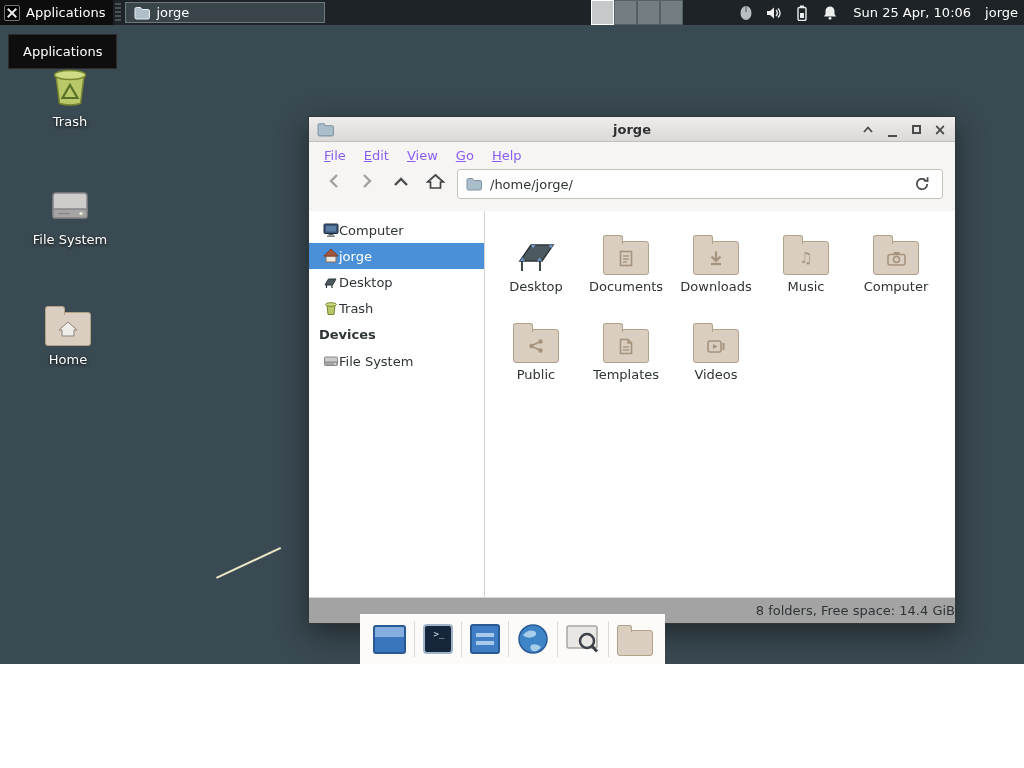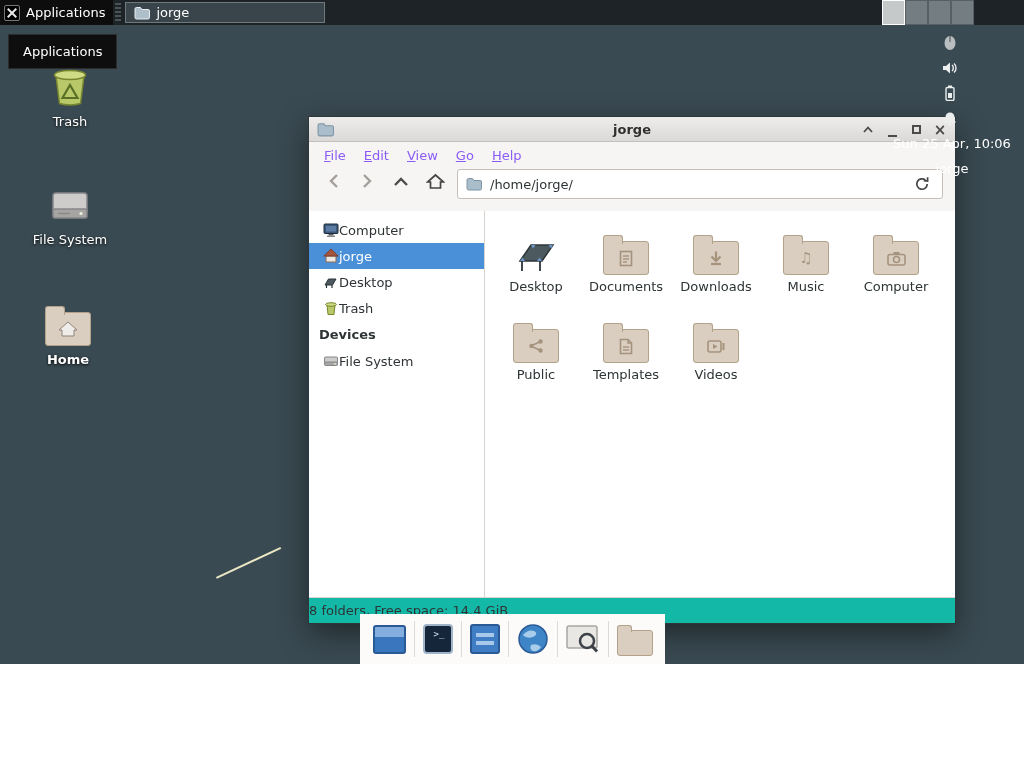--- a/index.html
+++ b/index.html
@@ -9,38 +9,38 @@
 
   
   .panel { position:absolute; top:0; left:0; width:1024px; height:25px; background:#1d2327; display:flex; align-items:center; color:#fff; font-size:13px; z-index:50; }
   .app-button { height:25px; display:flex; align-items:center; gap:6px; padding:0 8px 0 4px; background:#0d0d0d; cursor:default; }
   .app-logo { width:16px; height:16px; background:#000; border:1px solid #777; border-radius:2px; position:relative; }
   .app-logo::before, .app-logo::after { content:""; position:absolute; left:1px; top:6px; width:12px; height:2px; background:#e8e8e8; }
   .app-logo::before { transform:rotate(45deg); }
   .app-logo::after { transform:rotate(-45deg); }
   .panel-handle { width:6px; height:19px; margin:0 2px; background:repeating-linear-gradient(180deg,#4a5458 0 2px,transparent 2px 4px); }
   .task-button { height:21px; width:200px; margin-left:2px; display:flex; align-items:center; gap:6px; padding:0 8px; background:#39454b; border:1px solid #6e797e; }
-  .panel-right { position:absolute; right:0; top:0; height:25px; display:flex; align-items:center; gap:10px; padding-right:6px;flex-direction:column; }
+  .panel-right { position:absolute; right:0; top:0; height:25px; display:flex; align-items:center; gap:10px; padding-right:6px; }
   .pager { display:flex; height:25px; margin-right:44px; }
   .pager .ws { width:23px; height:25px; background:#747e82; border:1px solid #565f63; }
   .pager .ws.active { background:#c6c9ca; border:1px solid #fdfdfd; }
   .tray-icon { width:18px; height:18px; display:flex; align-items:center; justify-content:center; }
   .clock { white-space:nowrap; margin-left:4px; }
   .panel-user { margin-left:4px; }
 
   
   .tooltip { position:absolute; left:8px; top:34px; background:#0e0e0e; border:1px solid #2c2c2c; color:#fff; font-size:13px; padding:9px 14px; z-index:60; }
 
   
   .desk-icon { position:absolute; width:110px; text-align:center; color:#fff; font-size:13px; cursor:default; }
   .desk-icon .ic { height:48px; display:flex; align-items:flex-end; justify-content:center; margin-bottom:6px; }
   .desk-icon .lbl { text-shadow:0 1px 3px rgba(0,0,0,.95); }
   .di-trash { left:15px; top:60px; }
   .di-fs { left:15px; top:178px; }
-  .di-home { left:13px; top:298px;font-weight:bold; }
+  .di-home { left:13px; top:298px; }
 
   
   .folder { position:relative; width:46px; height:34px; background:#d9cec0; border:1px solid #b3a189; border-radius:3px; margin-top:8px; display:flex; align-items:center; justify-content:center; }
   .folder::before { content:""; position:absolute; top:-7px; left:-1px; width:18px; height:8px; background:#d9cec0; border:1px solid #b3a189; border-bottom:none; border-radius:3px 3px 0 0; }
   .folder.small { width:36px; height:26px; }
   .folder.small::before { width:13px; height:6px; top:-6px; }
 
   
   .window { position:absolute; left:308px; top:116px; width:648px; height:508px; background:#f6f5f4; border:1px solid #30373a; box-shadow:0 10px 28px rgba(0,0,0,.45); display:flex; flex-direction:column; z-index:20; }
   .titlebar { height:25px; background:linear-gradient(#eeedec,#dbd9d7); border-bottom:1px solid #c2c0bd; position:relative; display:flex; align-items:center; flex:0 0 25px; }
@@ -67,21 +67,21 @@
   .side-header { font-weight:bold; padding:6px 10px; }
   .side-item { height:26px; display:flex; align-items:center; gap:0; padding-left:14px; }
   .side-item.selected { background:#4a90d9; color:#fff; }
   .side-icon { width:16px; height:16px; display:flex; align-items:center; justify-content:center; }
 
   .main-view { flex:1; background:#fff; display:flex; flex-wrap:wrap; align-content:flex-start; padding:10px 4px 0 6px; }
   .grid-item { width:90px; height:88px; text-align:center; font-size:13px; color:#2e3436; }
   .grid-item .gicon { height:54px; display:flex; align-items:flex-end; justify-content:center; margin-bottom:4px; }
   .emblem { color:#a5937d; font-size:15px; line-height:1; }
 
-  .statusbar { height:26px; flex:0 0 26px; border-top:1px solid #d8d6d3; background:#14b8a6; display:flex; align-items:center; font-size:13px; color:#2e3436; }
+  .statusbar { height:26px; flex:0 0 26px; border-top:1px solid #d8d6d3; background:#a3a3a3; display:flex; align-items:center; padding-left:14px; font-size:13px; color:#2e3436;justify-content:flex-end; }
 
   
   .debian { position:absolute; left:458px; top:663px; font-size:37px; font-weight:bold; color:#14b8a6; letter-spacing:0; }
   .debian .red-dot { position:absolute; left:70px; top:4px; width:9px; height:9px; background:#d70a53; border-radius:50%; }
 
   
   .dock { position:absolute; left:360px; bottom:0; width:305px; height:50px; background:#fcfbfa; display:flex; align-items:center; justify-content:center; gap:8px; padding:0 6px; z-index:40; }
   .dock-sep { width:1px; height:36px; background:#dcdad6; }
   .dock-icon { display:flex; align-items:center; justify-content:center; }
   .dk-display { width:33px; height:29px; border:2px solid #2a5a96; border-radius:3px; background:linear-gradient(#84aede 0 42%, #3a76bd 42% 100%); }

